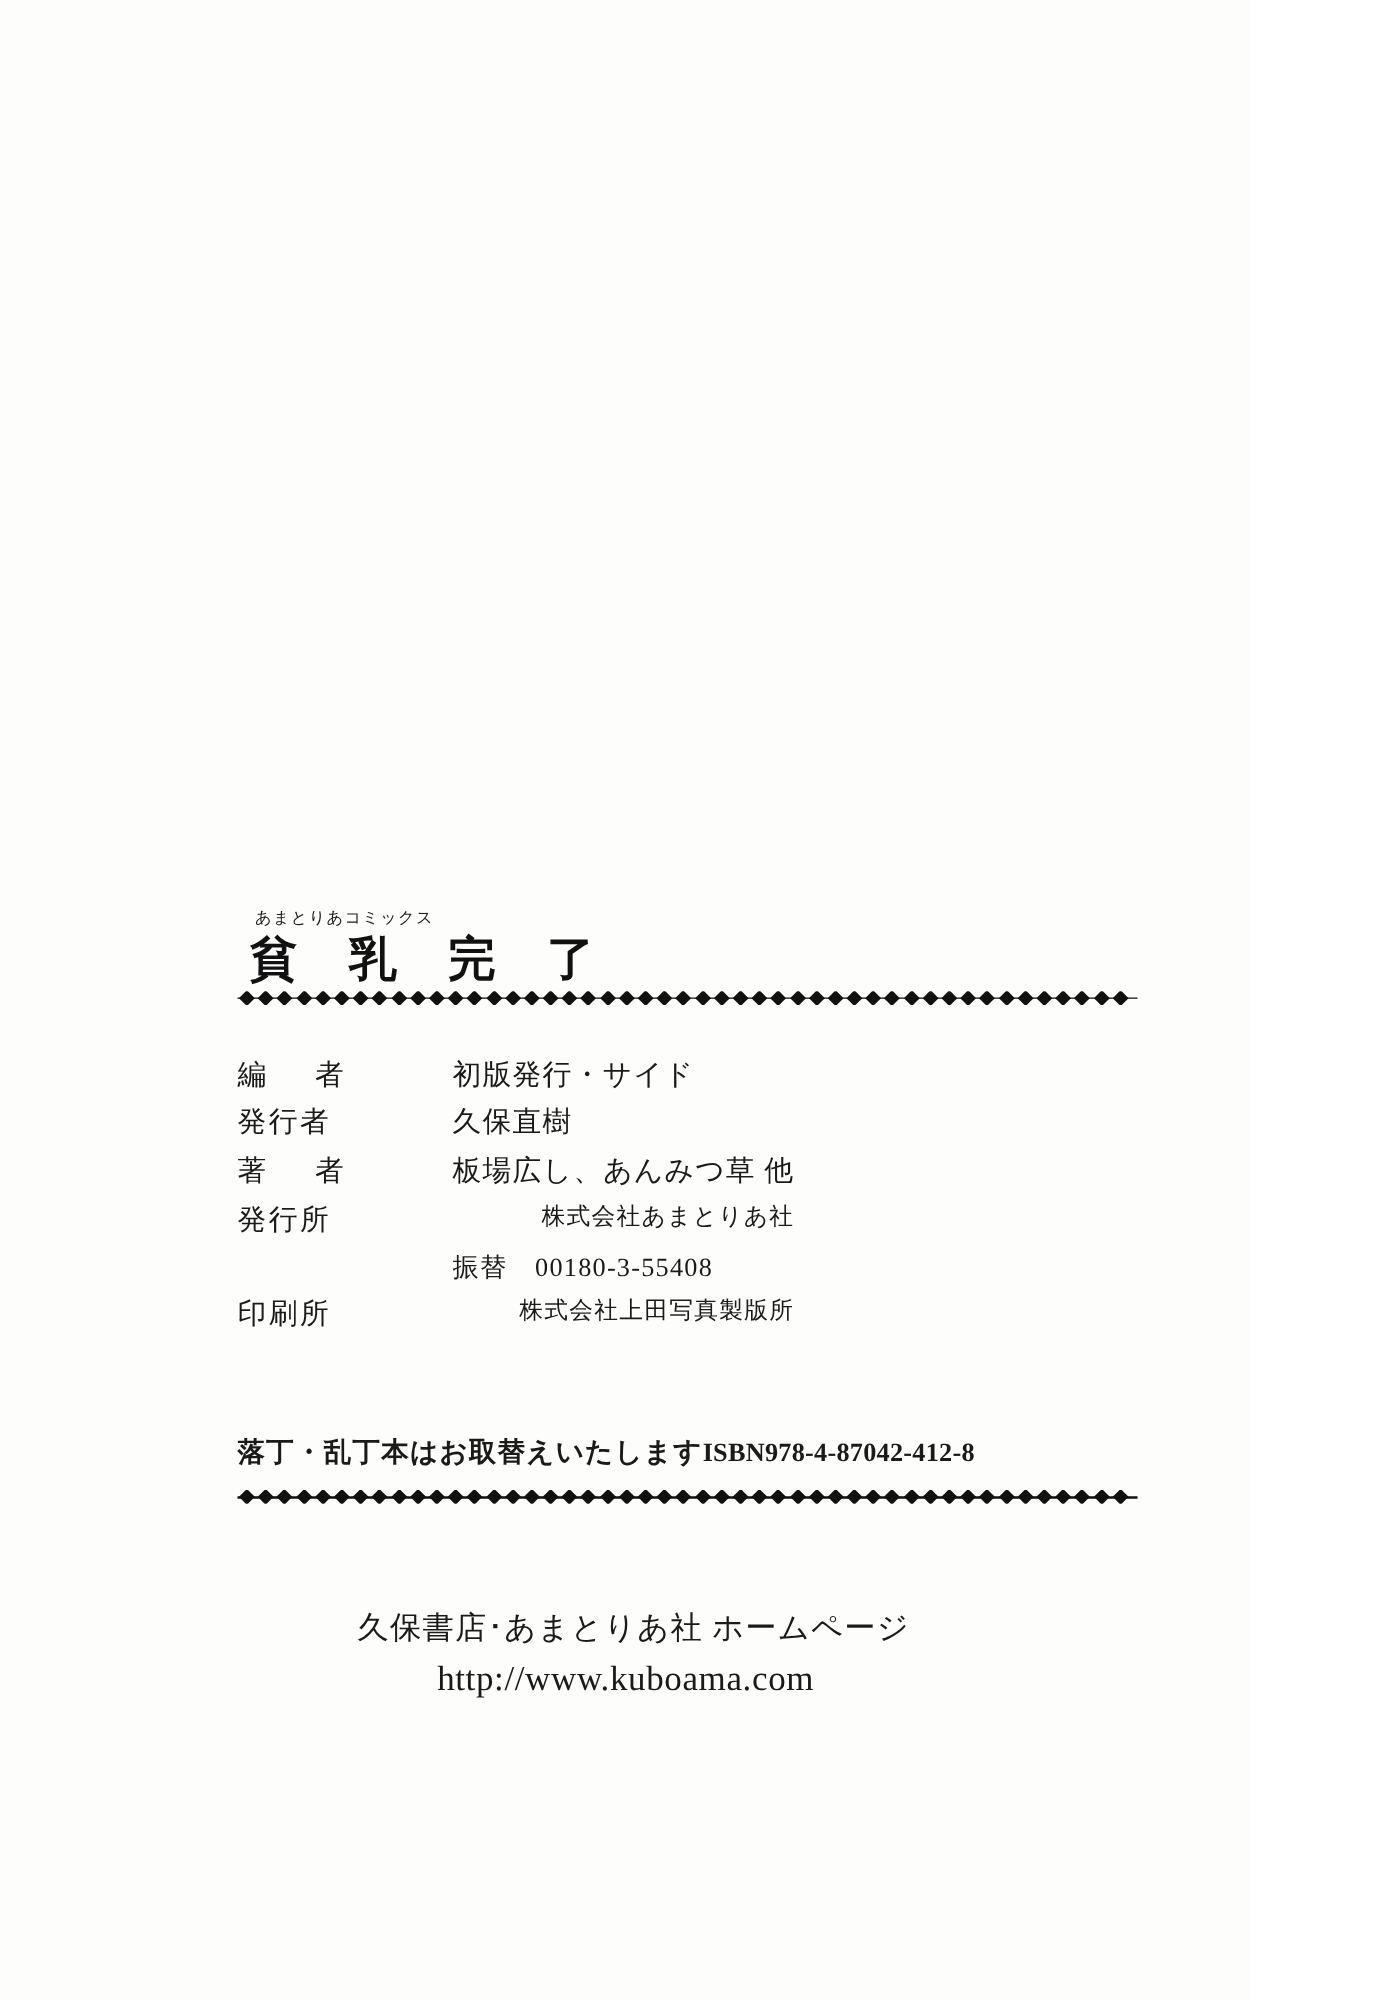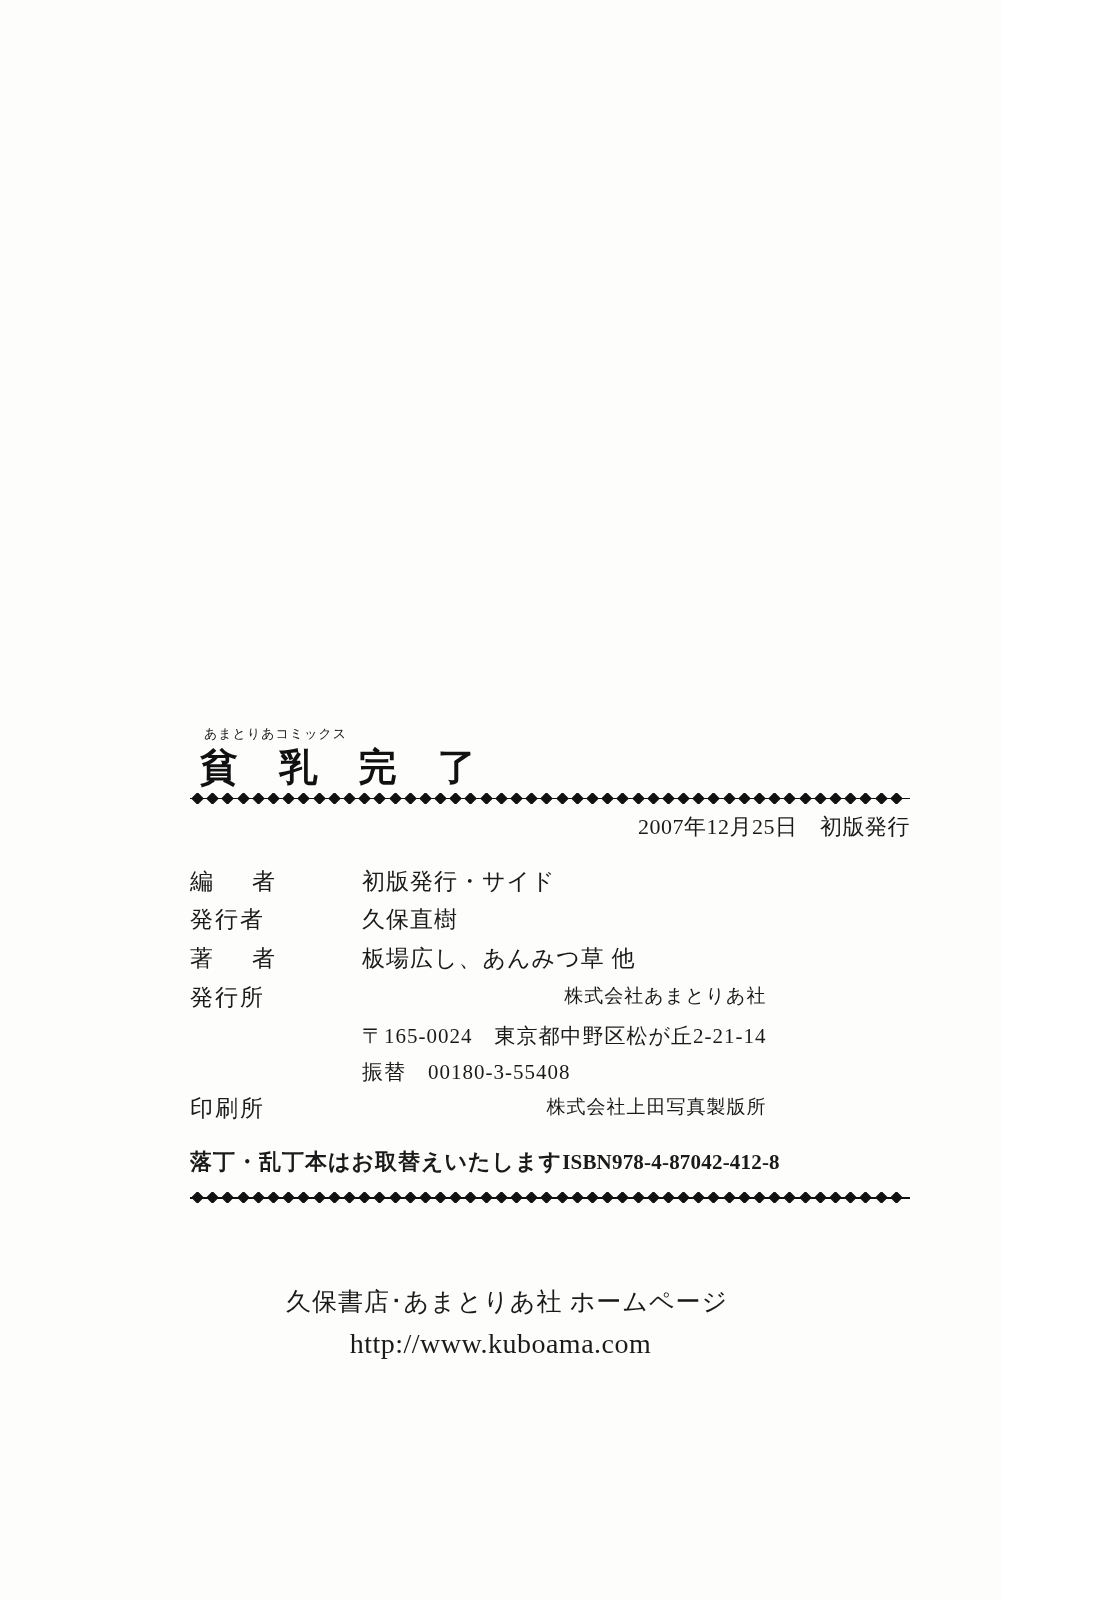--- a/index.html
+++ b/index.html
@@ -79,21 +79,21 @@
 
   .pubdate {
     text-align: right;
     font-size: 22px;
     margin-top: 8px;
     letter-spacing: 0.5px;
   }
 
   
   .credits {
-    margin-top: 26px;
+    margin-top: 42px;
     border-collapse: collapse;
   }
   .credits tr td {
     padding: 0 0 10px 0;
     vertical-align: top;
     font-size: 23px;
     line-height: 1.25;
   }
   .credits td.lbl {
     width: 150px;
@@ -173,43 +173,38 @@
   <div class="colophon">
 
     <div class="series-label">あまとりあコミックス</div>
 
     <div class="book-title">貧 乳 完 了</div>
 
     <div class="rule">
       <div class="diamonds"><i></i><i></i><i></i><i></i><i></i><i></i><i></i><i></i><i></i><i></i><i></i><i></i><i></i><i></i><i></i><i></i><i></i><i></i><i></i><i></i><i></i><i></i><i></i><i></i><i></i><i></i><i></i><i></i><i></i><i></i><i></i><i></i><i></i><i></i><i></i><i></i><i></i><i></i><i></i><i></i><i></i><i></i><i></i><i></i><i></i><i></i><i></i></div>
     </div>
 
-    <div class="pubdate">2007年12月25日　初版発行</div>
 
     <table class="credits">
       <tbody>
         <tr>
           <td class="lbl">編　者</td>
           <td class="val">初版発行・サイド</td>
         </tr>
         <tr>
           <td class="lbl tight">発行者</td>
           <td class="val">久保直樹</td>
         </tr>
         <tr>
           <td class="lbl">著　者</td>
           <td class="val">板場広し、あんみつ草 他</td>
         </tr>
         <tr>
           <td class="lbl tight">発行所</td>
           <td class="val small">株式会社あまとりあ社</td>
-        </tr>
-        <tr>
-          <td class="lbl"></td>
-          <td class="val addr">〒165-0024　東京都中野区松が丘2-21-14</td>
         </tr>
         <tr>
           <td class="lbl"></td>
           <td class="val addr">振替　00180-3-55408</td>
         </tr>
         <tr>
           <td class="lbl tight">印刷所</td>
           <td class="val small">株式会社上田写真製版所</td>
         </tr>
       </tbody>

